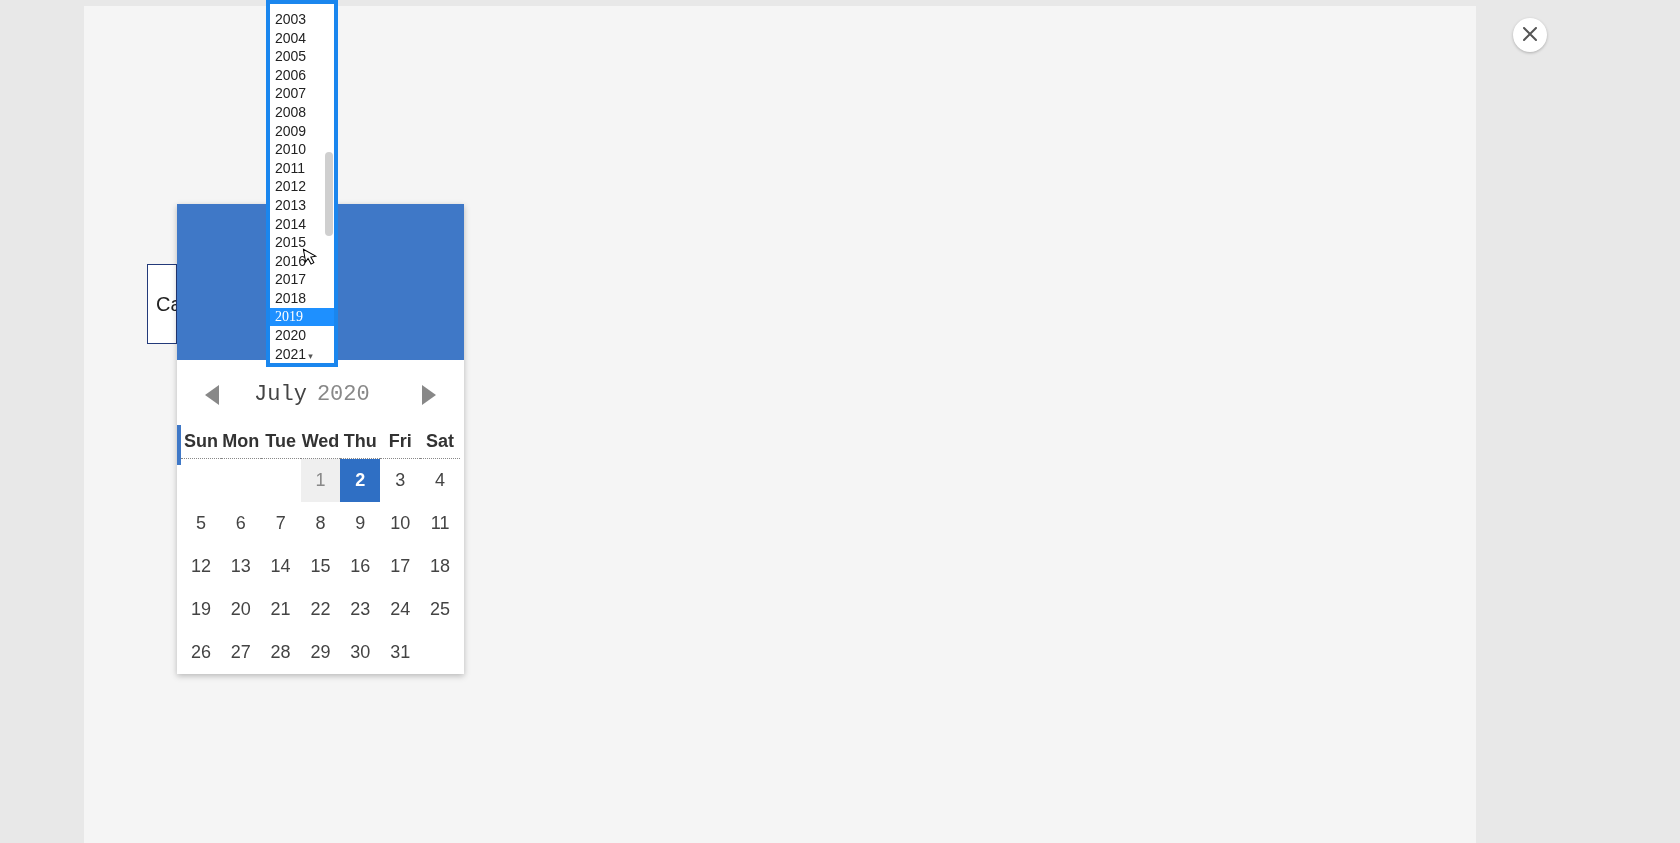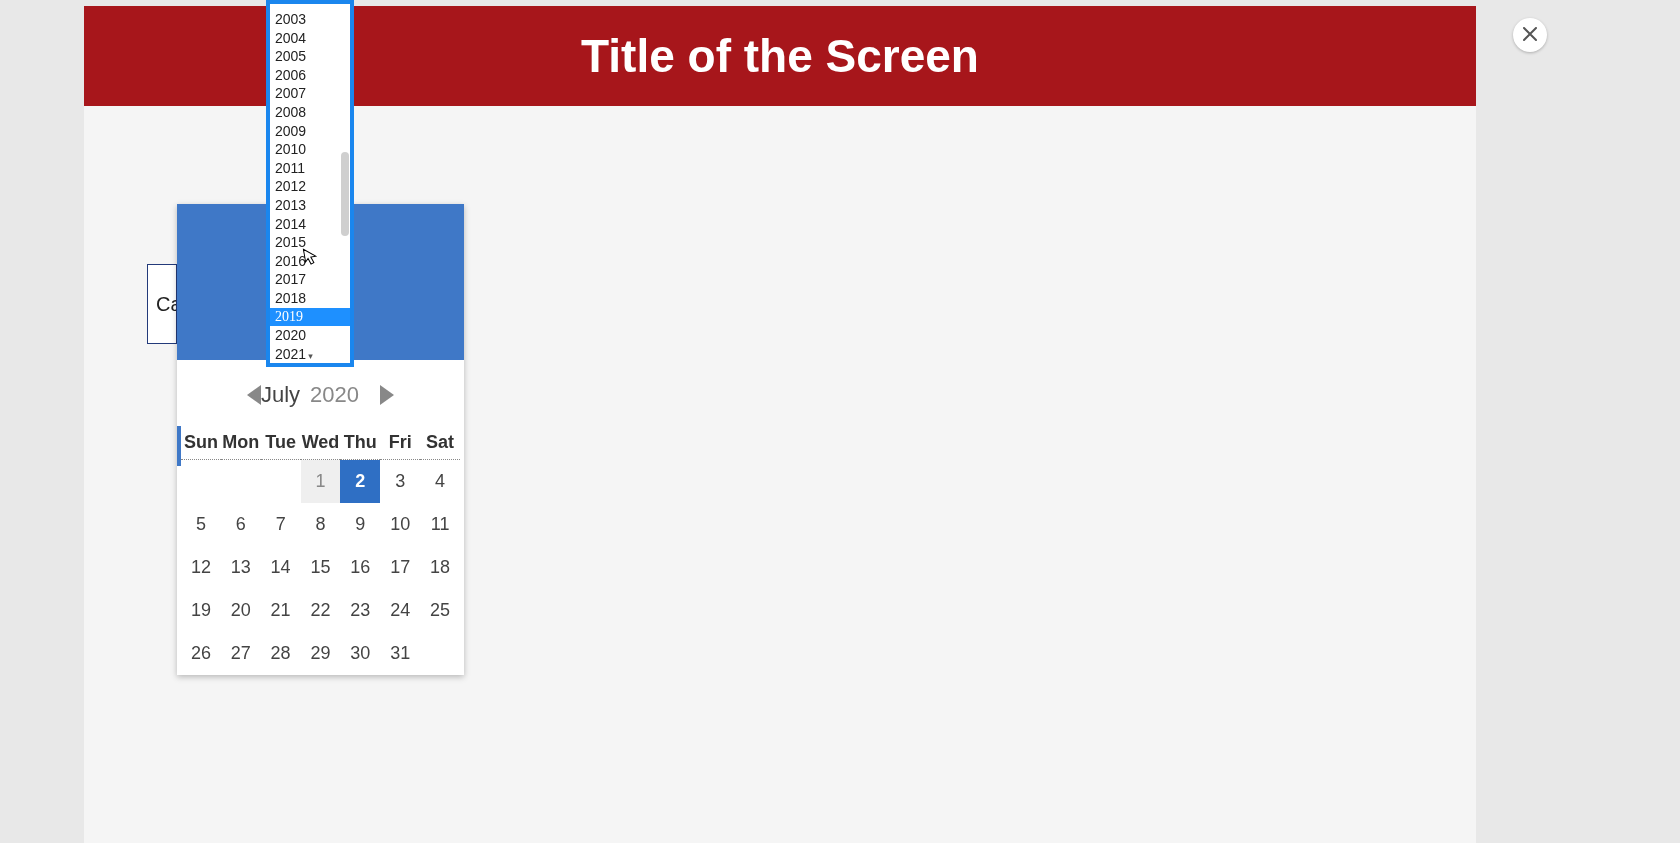--- a/index.html
+++ b/index.html
@@ -78,22 +78,23 @@
     text-align: center;
     padding: 16px 0 22px 0;
   }
   .dp-weekday { font-size: 14px; opacity: .9; }
   .dp-month-big { font-size: 22px; margin-top: 4px; }
   .dp-day-big { font-size: 44px; font-weight: 700; line-height: 1; }
   .dp-year-big { font-size: 22px; margin-top: 2px; }
   .dp-nav {
     display: flex;
     align-items: center;
-    justify-content: center;
+    justify-content: space-between;
     padding: 22px 28px 18px 28px;
+    font-family: Liberation Mono, monospace;
   }
   .dp-nav-arrow {
     width: 0; height: 0; cursor: pointer;
   }
   .arrow-left {
     border-top: 10px solid transparent;
     border-bottom: 10px solid transparent;
     border-right: 14px solid #888;
   }
   .arrow-right {
@@ -152,21 +153,21 @@
     padding: 16px 42px 20px 0;
     font-size: 18px;
   }
   .dp-action { color: #2562b5; cursor: pointer; }
 
   
   .year-box {
     position: absolute;
     left: 266px;
     top: 0;
-    width: 88px;
+    width: 72px;
     border: 4px solid #1a86ee;
     background: #fff;
     padding-top: 6px;
     z-index: 50;
   }
   .year-list {
     list-style: none;
     margin: 0;
     padding: 0;
     font-size: 14px;
@@ -206,23 +207,20 @@
     font-size: 16px;
     color: #000;
     z-index: 60;
     transform: rotate(-10deg);
   }
 </style>
 </head>
 <body>
 
 <div class="modal-surface">
-  <div class="header-bar">
-    <div class="header-title">Title of the Screen</div>
-  </div>
 
   <div class="field-fragment">
     <span>Ca</span>
   </div>
 
   <div class="datepicker">
     <div class="dp-header">
       <div class="dp-weekday">Thu</div>
       <div class="dp-month-big">J</div>
       <div class="dp-day-big">2</div>

